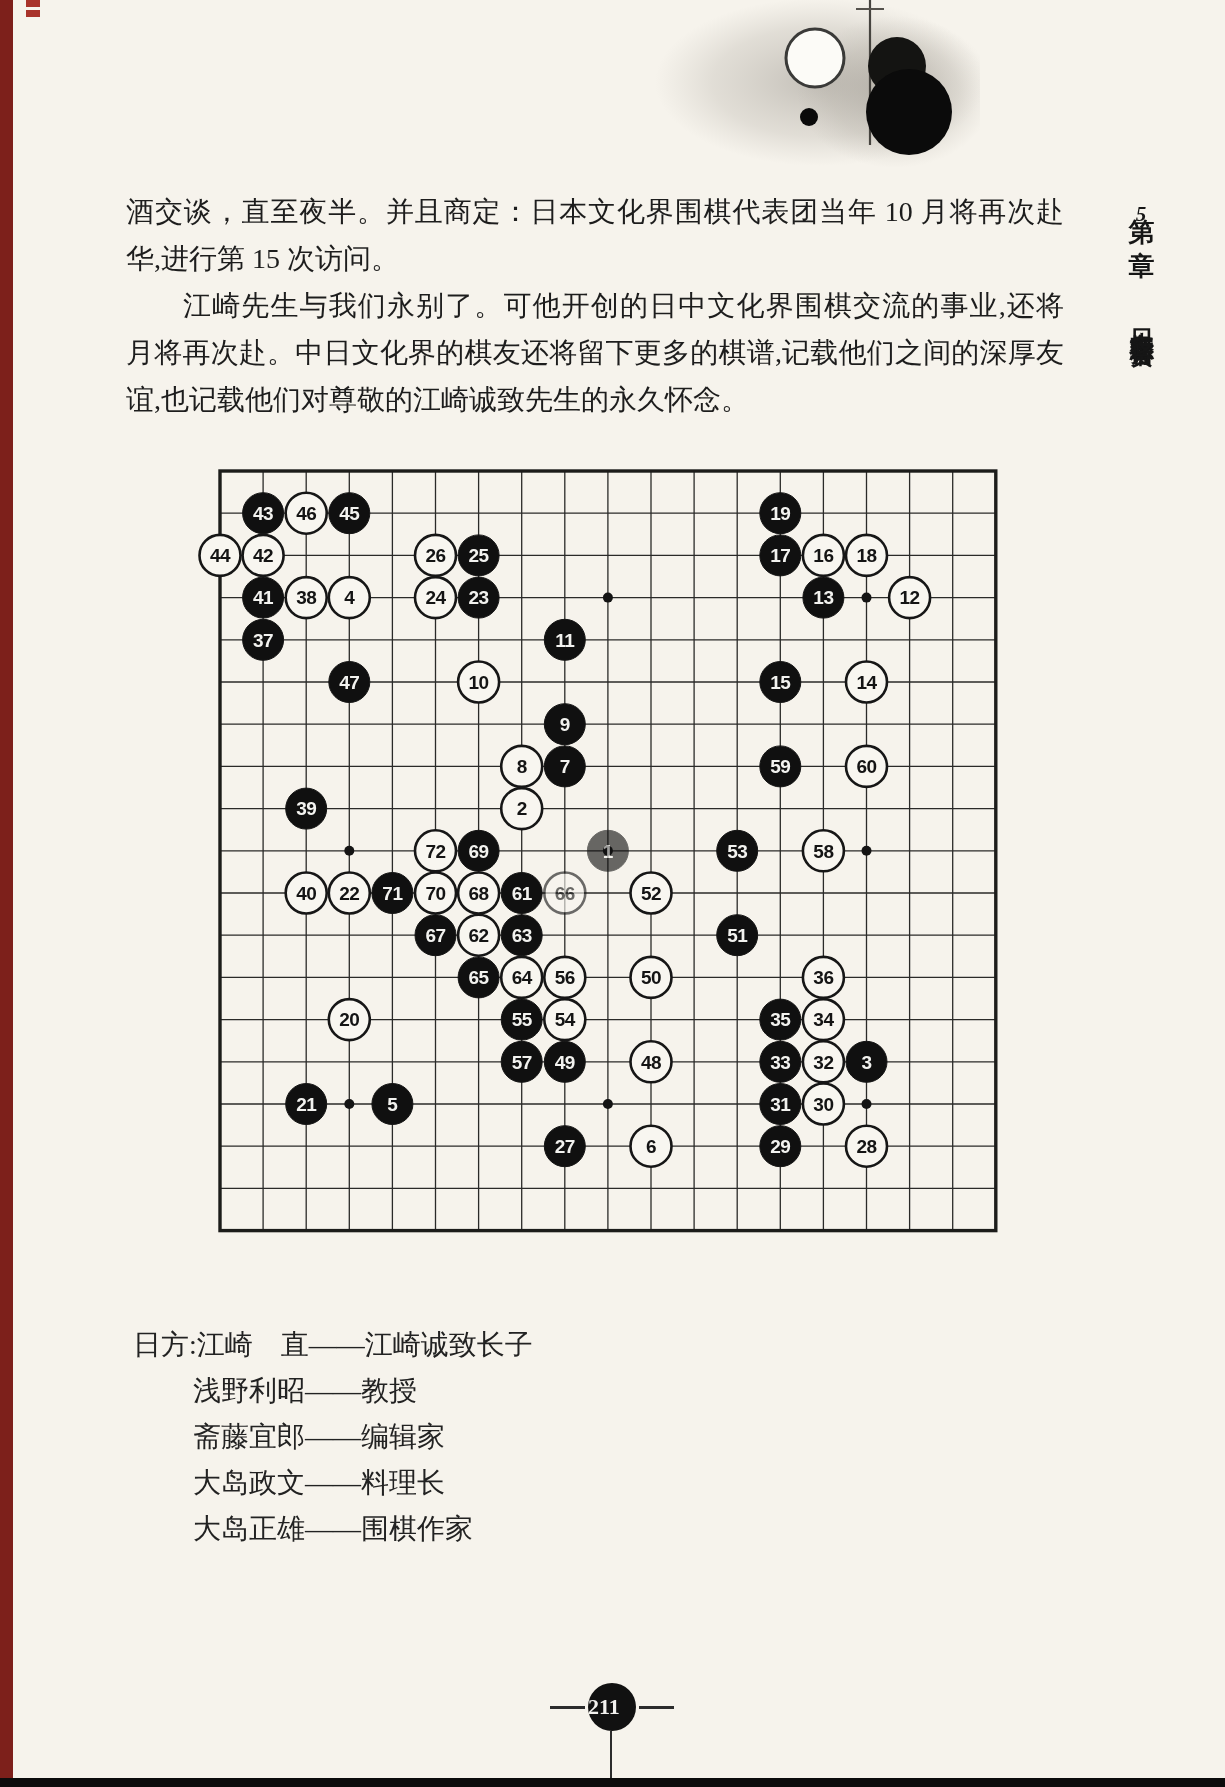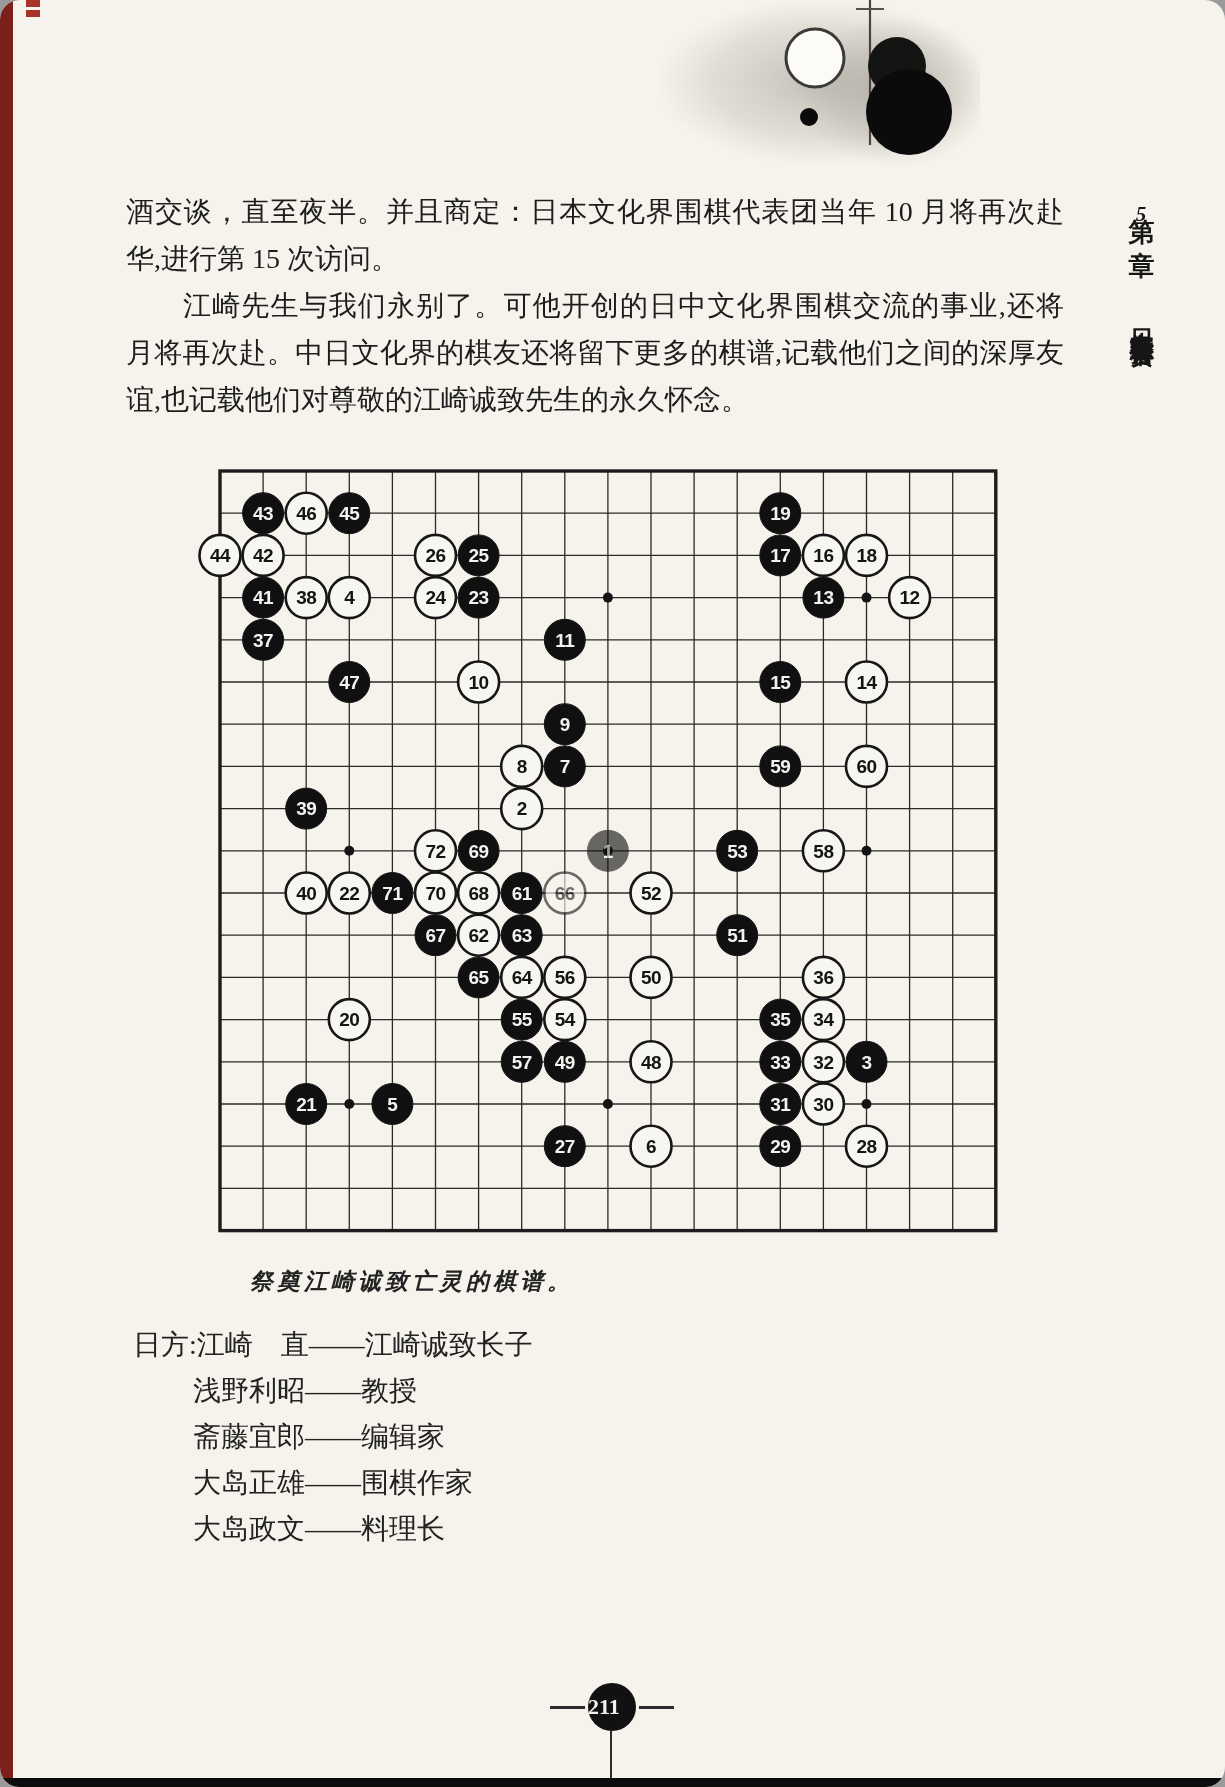--- a/index.html
+++ b/index.html
@@ -1,17 +1,17 @@
 <!DOCTYPE html>
 <html><head>
 <meta charset="utf-8">
 <style>
   html,body{margin:0;padding:0;background:#9a9a9a;}
   .page{position:relative;width:1225px;height:1787px;background:#f6f3ec;overflow:hidden;
-        font-family:"Liberation Serif","DejaVu Serif",serif;color:#1d1d1d;border-radius:20px;}
+        font-family:"Liberation Serif","DejaVu Serif",serif;color:#1d1d1d;}
   
   .side-strip{position:absolute;left:0;top:0;width:13px;height:1787px;background:#7d201b;}
   .red-mark{position:absolute;left:26px;width:14px;height:7px;background:#a8332b;}
   
   .ink{position:absolute;left:620px;top:0;width:360px;height:175px;}
   
   .main-text{position:absolute;left:126px;top:188px;width:938px;}
   .tline{height:47px;line-height:47px;font-size:28px;white-space:nowrap;text-align:justify;}
   .tline.fill{text-align-last:justify;}
   .tline.indent{text-indent:57px;}
@@ -414,28 +414,27 @@
           <circle cx="194.4" cy="444" r="20.5" fill="#101010" stroke="#161616" stroke-width="1"></circle>
           <text x="194.4" y="450.7" class="num" fill="#f2f2ef">71</text>
         </g>
         <g>
           <circle cx="237.5" cy="401.8" r="20.5" fill="#f8f6f0" stroke="#161616" stroke-width="2.6"></circle>
           <text x="237.5" y="408.5" class="num" fill="#141414">72</text>
         </g>
       </svg>
   </div>
 
-  <div class="caption">祭奠江崎诚致亡灵的棋谱。</div>
 
   <div class="players">
       <div class="row">日方:江崎　直——江崎诚致长子</div>
       <div class="row cont">浅野利昭——教授</div>
       <div class="row cont">斋藤宜郎——编辑家</div>
+      <div class="row cont">大岛政文——料理长</div>
       <div class="row cont">大岛正雄——围棋作家</div>
-      <div class="row cont">大岛政文——料理长</div>
     </div>
 
   <div class="dash l"></div>
   <div class="pnum-circle">211</div>
   <div class="dash r"></div>
   <div class="vline"></div>
   <div class="footer-bar" style="background: rgb(12, 12, 12);"></div>
 
 </div>
 

